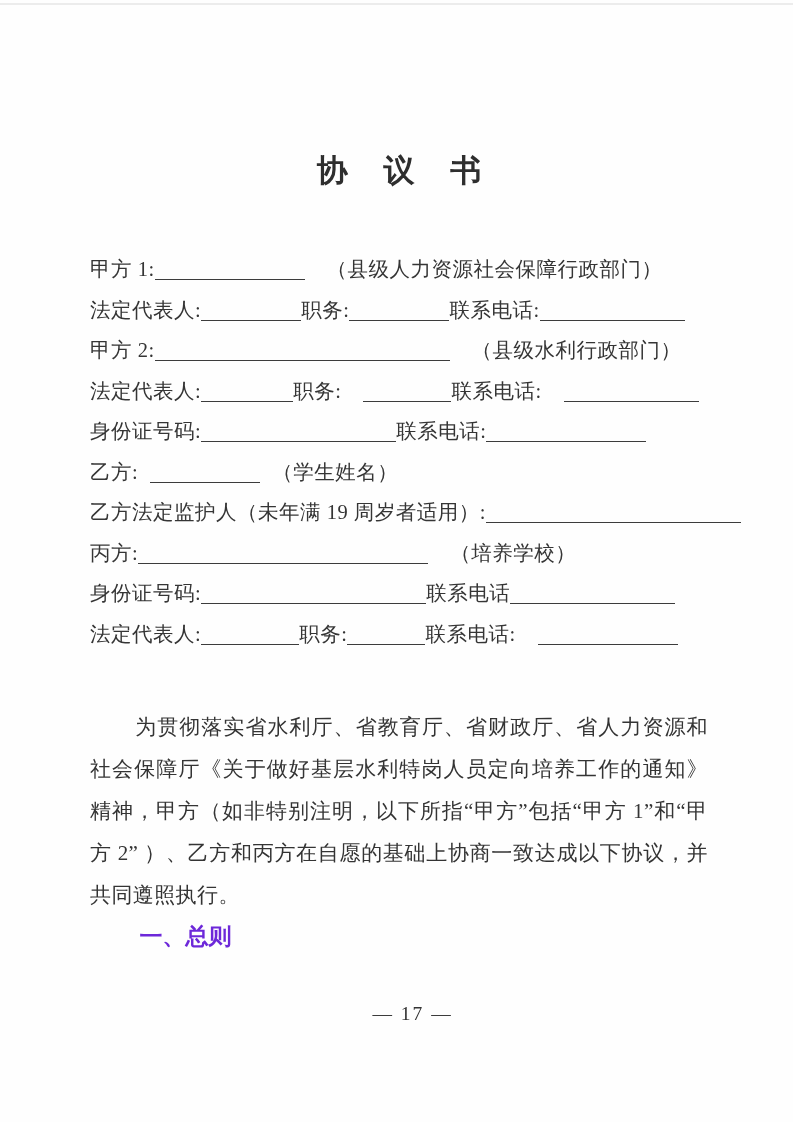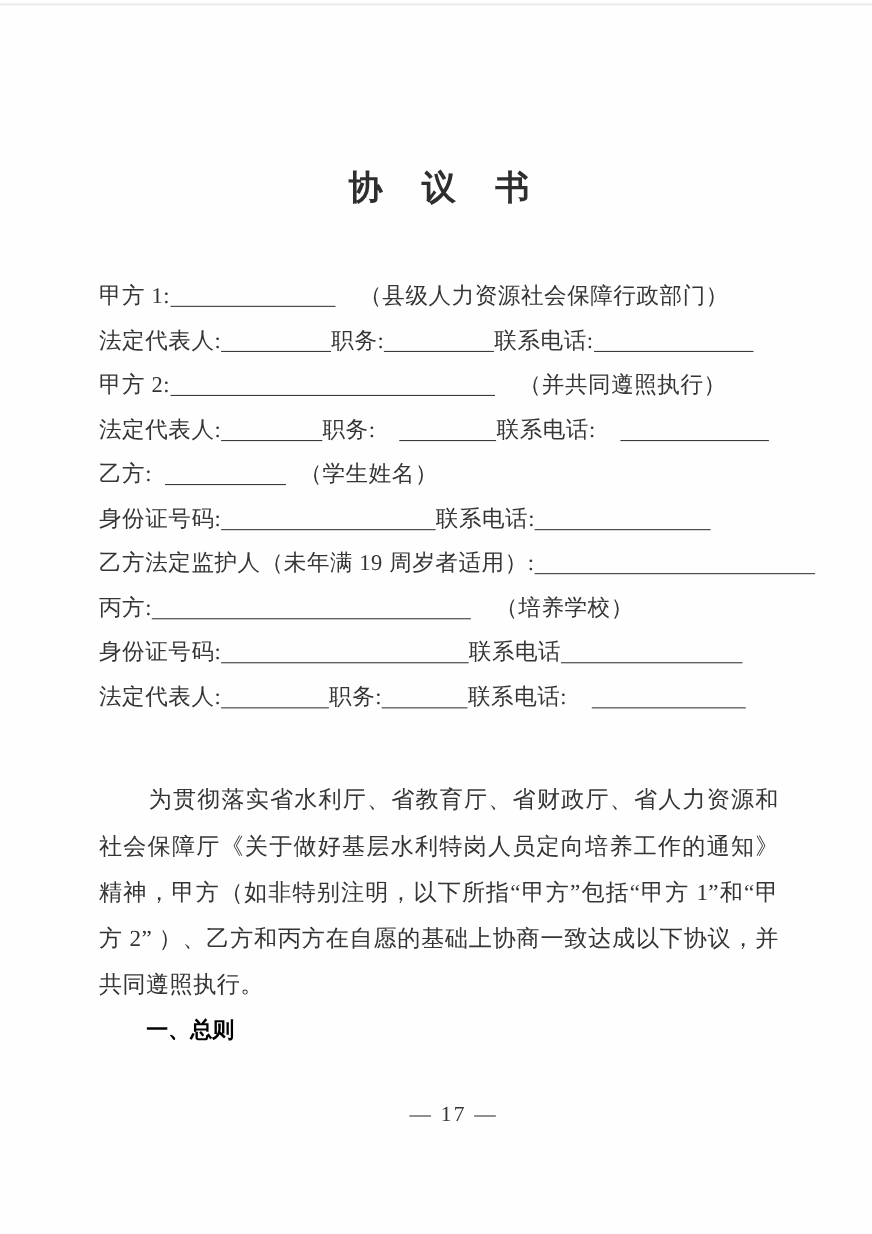--- a/index.html
+++ b/index.html
@@ -86,25 +86,25 @@
     margin: 0;
     font-size: 21px;
     line-height: 42px;
     letter-spacing: 0.4px;
     text-align: justify;
     text-indent: 2.15em;
     color: #343434;
   }
   .sec-heading {
     margin: 0;
-    font-size: 20px;
+    font-size: 23px;
     line-height: 42px;
     font-weight: bold;
     text-indent: 2.15em;
-    color: #000000;
+    color: #6d28d9;
   }
   .article-label {
     font-weight: bold;
     margin-right: 12px;
     color: #2e2e2e;
   }
   .page-footer {
     position: absolute;
     left: 0;
     right: 0;
@@ -129,33 +129,33 @@
 
       <div class="f-row">
         <span class="lbl">甲方 1:</span><span class="bl w150"></span><span class="lbl gap-s">（县级人力资源社会保障行政部门）</span>
       </div>
 
       <div class="f-row">
         <span class="lbl">法定代表人:</span><span class="bl w100"></span><span class="lbl">职务:</span><span class="bl w100b"></span><span class="lbl">联系电话:</span><span class="bl w145"></span>
       </div>
 
       <div class="f-row">
-        <span class="lbl">甲方 2:</span><span class="bl w295"></span><span class="lbl gap-s">（并共同遵照执行）</span>
+        <span class="lbl">甲方 2:</span><span class="bl w295"></span><span class="lbl gap-s">（县级水利行政部门）</span>
       </div>
 
       <div class="f-row">
         <span class="lbl">法定代表人:</span><span class="bl w92"></span><span class="lbl">职务:</span><span class="bl w88 gap-s"></span><span class="lbl">联系电话:</span><span class="bl w135 gap-s"></span>
       </div>
 
       <div class="f-row">
-        <span class="lbl">乙方:</span><span class="bl w110 gap-m"></span><span class="lbl gap-m">（学生姓名）</span>
+        <span class="lbl">身份证号码:</span><span class="bl w195"></span><span class="lbl">联系电话:</span><span class="bl w160"></span>
       </div>
 
       <div class="f-row">
-        <span class="lbl">身份证号码:</span><span class="bl w195"></span><span class="lbl">联系电话:</span><span class="bl w160"></span>
+        <span class="lbl">乙方:</span><span class="bl w110 gap-m"></span><span class="lbl gap-m">（学生姓名）</span>
       </div>
 
       <div class="f-row">
         <span class="lbl">乙方法定监护人（未年满 19 周岁者适用）:</span><span class="bl w255"></span>
       </div>
 
       <div class="f-row">
         <span class="lbl">丙方:</span><span class="bl w290"></span><span class="lbl gap-s">（培养学校）</span>
       </div>
 

